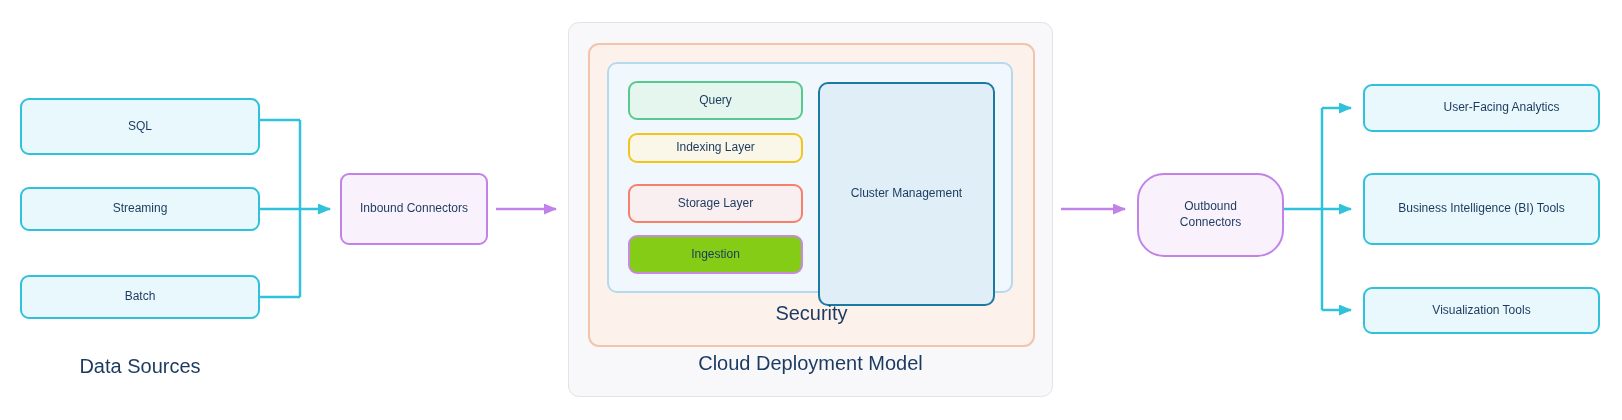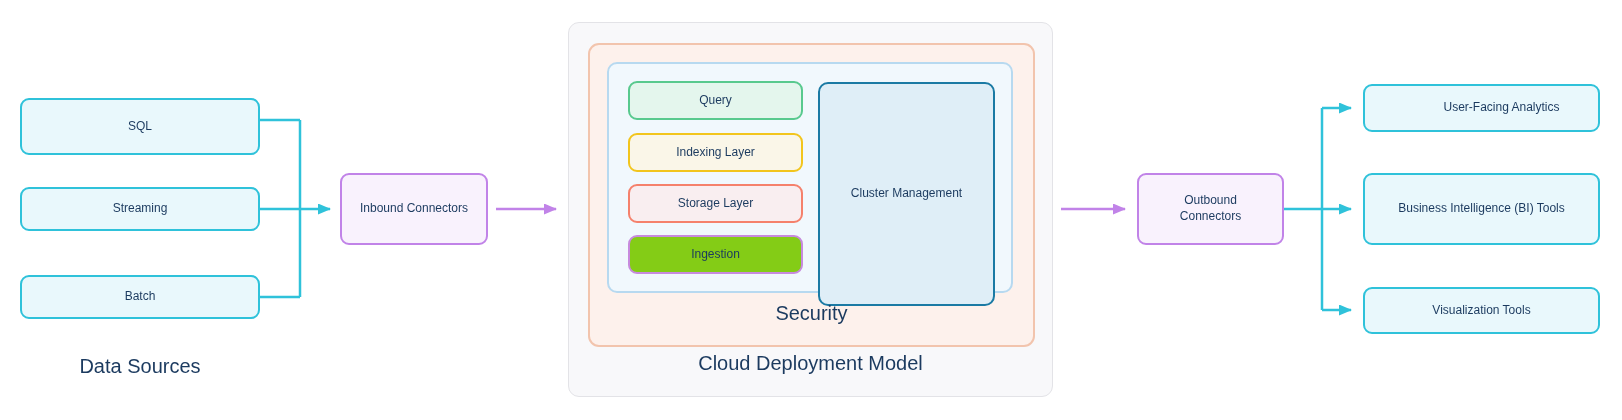--- a/index.html
+++ b/index.html
@@ -89,38 +89,38 @@
     <span>Inbound Connectors</span>
   </div>
 
   <div class="container outer-container" style="left:568px;top:22px;width:485px;height:375px;"></div>
   <div class="container security-container" style="left:588px;top:43px;width:447px;height:304px;"></div>
   <div class="container blue-container" style="left:607px;top:62px;width:406px;height:231px;"></div>
 
   <div class="node green-node" style="left:628px;top:81px;width:175px;height:39px;">
     <span>Query</span>
   </div>
-  <div class="node yellow-node" style="left:628px;top:133px;width:175px;height:39px;">
+  <div class="node yellow-node" style="left:628px;top:133px;width:175px;height:30px;">
     <span>Indexing Layer</span>
   </div>
   <div class="node salmon-node" style="left:628px;top:184px;width:175px;height:39px;">
     <span>Storage Layer</span>
   </div>
   <div class="node lavender-node" style="left:628px;top:235px;width:175px;height:39px;">
     <span>Ingestion</span>
   </div>
 
   <div class="node cluster-node" style="left:818px;top:82px;width:177px;height:224px;padding:0 18px;">
     <span>Cluster Management</span>
   </div>
 
   <div class="caption" style="left:588px;top:302px;width:447px;">Security</div>
   <div class="caption" style="left:568px;top:352px;width:485px;">Cloud Deployment Model</div>
 
-  <div class="node purple-node" style="left:1137px;top:173px;width:147px;height:72px;padding:0 14px;">
+  <div class="node purple-node" style="left:1137px;top:173px;width:147px;height:84px;padding:0 14px;border-radius:27px;">
     <span>Outbound Connectors</span>
   </div>
 
   <div class="node cyan-node" style="left:1363px;top:84px;width:237px;height:48px;padding-left:40px;">
     <span>User-Facing Analytics</span>
   </div>
   <div class="node cyan-node" style="left:1363px;top:173px;width:237px;height:72px;padding:0 26px;">
     <span>Business Intelligence (BI) Tools</span>
   </div>
   <div class="node cyan-node" style="left:1363px;top:287px;width:237px;height:47px;">

